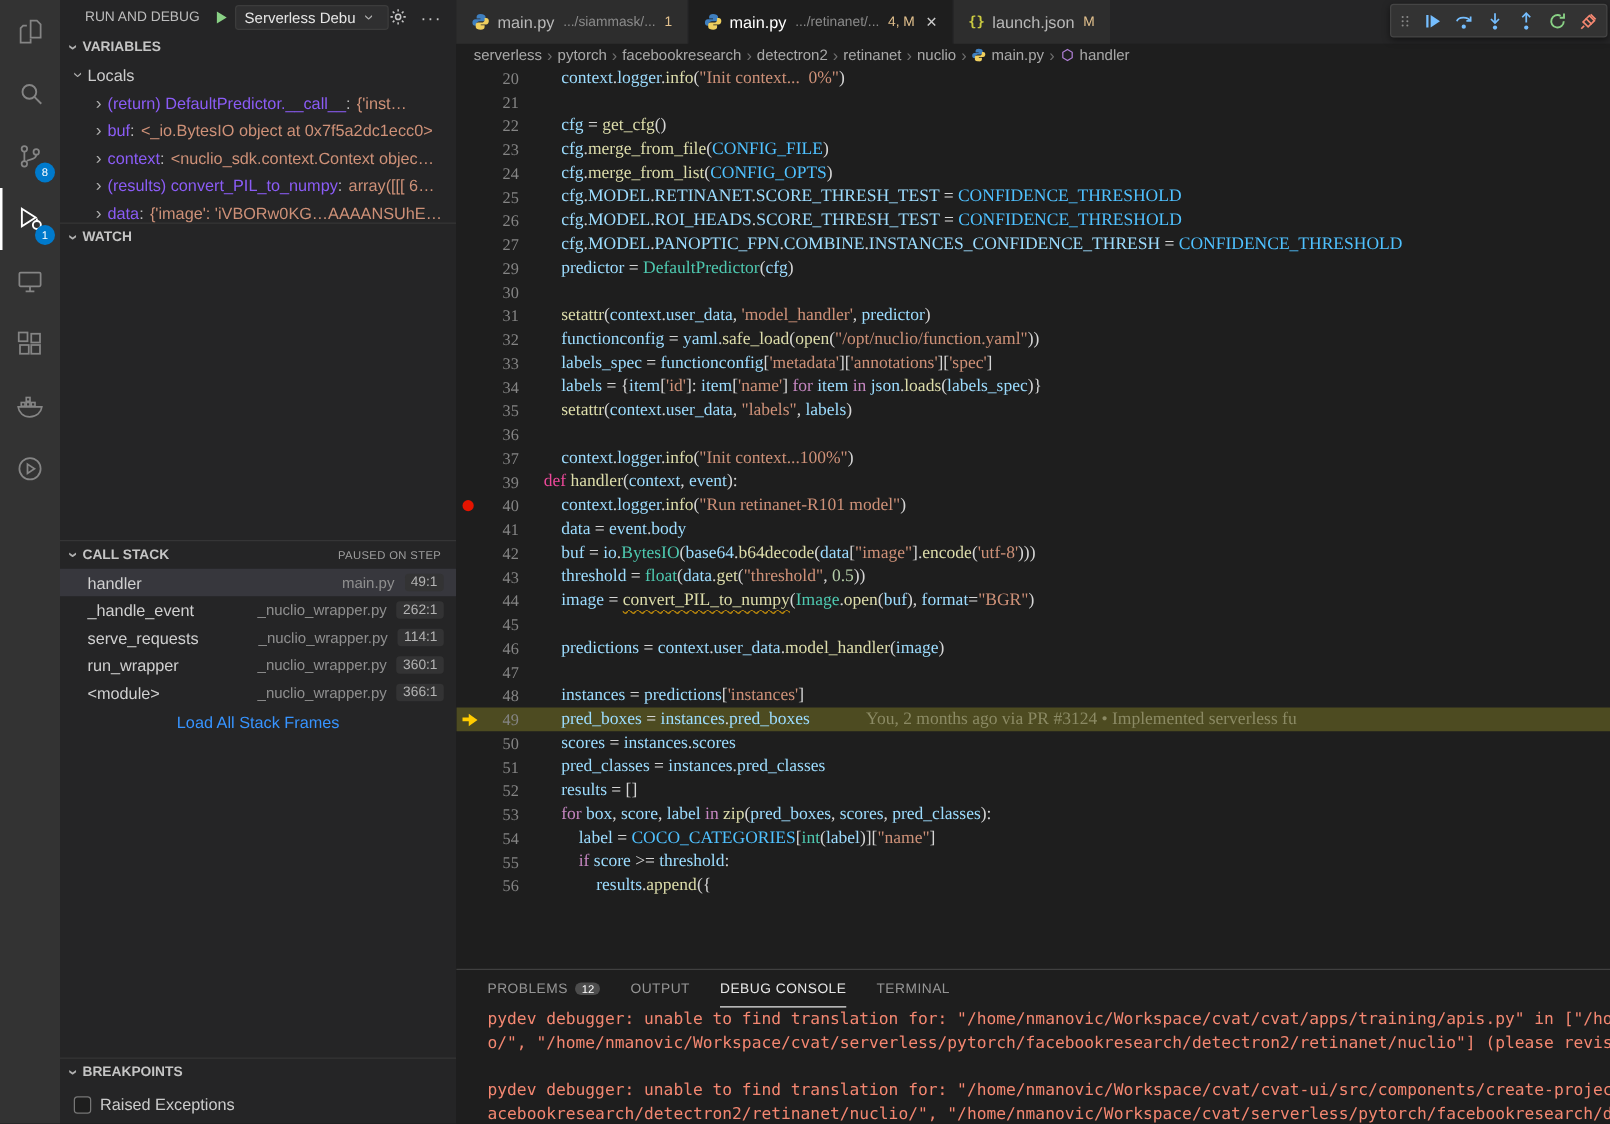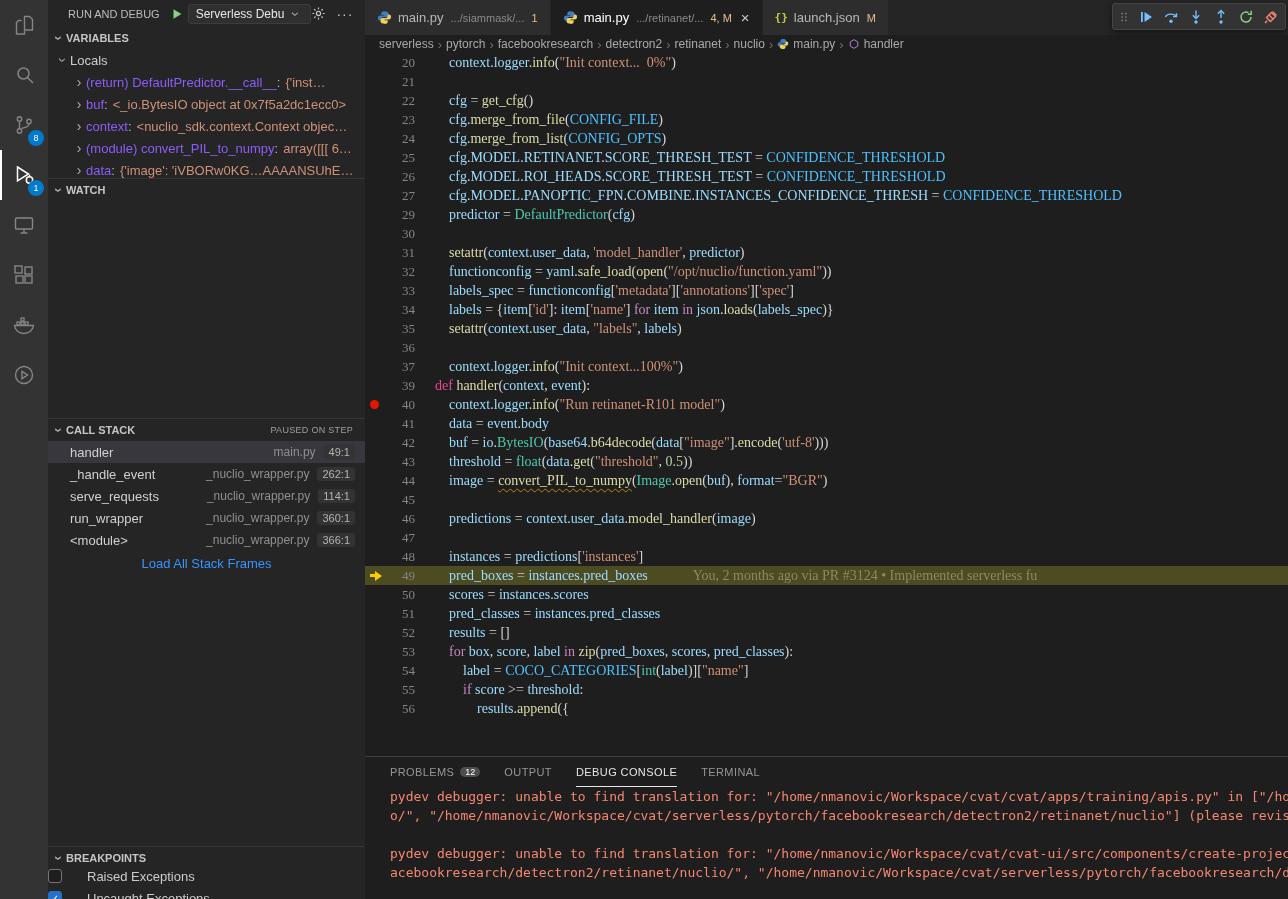--- a/index.html
+++ b/index.html
@@ -22,34 +22,34 @@
   .play-icon{display:flex;cursor:pointer}
   .launch-select{display:flex;align-items:center;gap:5px;background:#2f2f30;border:1px solid #3c3c3c;border-radius:3px;height:20px;padding:0 7px;font-size:12px;color:#e6e6e6;cursor:pointer;white-space:nowrap}
   .sb-gear{margin-left:auto;cursor:pointer;display:flex}
   .sb-more{margin-left:10px;color:#c5c5c5;font-size:14px;letter-spacing:1px;cursor:pointer}
   .chev{display:inline-block;width:14px;text-align:center;color:#b0b0b0;font-size:14px;line-height:1}
   .chev.down{transform:rotate(90deg)}
   .sec{position:absolute;left:0;right:0;overflow:hidden}
   .sec-header{height:22px;display:flex;align-items:center;font-size:11px;font-weight:700;color:#c5c5c5;padding-left:4px;cursor:pointer}
   .sec-variables{top:27px;height:151px}
   .sec-watch{top:178px;height:240px;border-top:1px solid rgba(128,128,128,0.18)}
-  .sec-callstack{top:418px;height:428px;border-top:1px solid rgba(128,128,128,0.18)}
+  .sec-callstack{top:432px;height:428px;border-top:1px solid rgba(128,128,128,0.18)}
   .sec-breakpoints{top:846px;height:53px;border-top:1px solid rgba(128,128,128,0.18)}
   .cs-status{margin-left:auto;padding-right:12px;font-weight:400;font-size:9px;color:#9f9f9f;letter-spacing:0.3px}
   .scope-row{height:22px;display:flex;align-items:center;padding-left:8px;font-size:13px;color:#cccccc;cursor:pointer}
   .var-row{height:22px;display:flex;align-items:center;padding-left:24px;font-size:13px;white-space:nowrap;cursor:pointer}
   .var-name{color:#8b5cf6}
   .var-sep{color:#bbbbbb}
   .var-value{color:#ce9178;margin-left:5px}
   .cs-row{height:22px;display:flex;align-items:center;padding:0 10px 0 22px;font-size:13px;color:#d0d0d0;cursor:pointer;white-space:nowrap}
   .cs-row.selected{background:#37373d}
   .cs-file{margin-left:auto;color:#8f8f8f;font-size:12px}
   .cs-pos{margin-left:8px;background:#333334;border-radius:3px;padding:1px 5px;font-size:11px;color:#b4b4b4}
   .cs-link{display:block;margin-top:5px;text-align:center;color:var(--link-blue,#3794ff);font-size:13px;cursor:pointer}
-  .bp-row{height:22px;display:flex;align-items:flex-start;gap:25px;padding-left:0;font-size:13px;color:#cccccc}
+  .bp-row{height:22px;display:flex;align-items:flex-end;gap:7px;padding-left:11px;font-size:13px;color:#cccccc}
   .bp-check{width:14px;height:14px;border:1px solid #767676;border-radius:3px;background:#1e1e1e;display:flex;align-items:center;justify-content:center;font-size:10px;color:transparent;cursor:pointer;flex:none}
   .bp-check.checked{background:var(--checkbox-blue,#2472c8);border-color:var(--checkbox-blue,#2472c8);color:#ffffff}
 
   
   .main{flex:1;min-width:0;display:flex;flex-direction:column;background:#1e1e1e}
   .tabbar{height:35px;flex:none;background:#252526;display:flex;position:relative}
   .tabs{display:flex;height:35px}
   .tab{display:flex;align-items:center;padding:0 12px;background:#2d2d2d;margin-right:1px;font-size:13px;color:#b8b8b8;cursor:pointer;white-space:nowrap}
   .tab.active{background:#1e1e1e;color:#ffffff}
   .tab-icon{display:flex;margin-right:6px}
@@ -76,21 +76,21 @@
   .dbg-arrow::before{content:"";position:absolute;left:0;top:3.5px;width:6px;height:3px;background:var(--debug-arrow-yellow,#ffcc00)}
   .dbg-arrow::after{content:"";position:absolute;left:5px;top:0;width:0;height:0;border-left:7px solid var(--debug-arrow-yellow,#ffcc00);border-top:5px solid transparent;border-bottom:5px solid transparent}
   .lnum{width:26px;flex:none;text-align:right;font-size:13px;color:#858585;cursor:pointer}
   .ltext{padding-left:20px;white-space:pre}
   .blame{color:#8b8a64;margin-left:45px}
   .tk-p{color:#d4d4d4}.tk-v{color:#9cdcfe}.tk-f{color:#dcdcaa}
   .tk-fw{color:#dcdcaa;text-decoration:underline wavy 1px #b8860b;text-underline-offset:3px}
   .tk-s{color:#ce9178}.tk-k{color:#ec4899}.tk-c{color:#c586c0}.tk-u{color:#4fc1ff}.tk-t{color:#4ec9b0}.tk-n{color:#b5cea8}
 
   
-  .panel{height:143px;flex:none;border-top:1px solid rgba(128,128,128,0.35);display:flex;flex-direction:column;background:#1e1e1e}
+  .panel{height:124px;flex:none;border-top:1px solid rgba(128,128,128,0.35);display:flex;flex-direction:column;background:#1e1e1e}
   .panel-tabs{height:30px;flex:none;display:flex;align-items:stretch;padding-left:25px;gap:24px;font-size:11px;color:#969696;letter-spacing:0.4px}
   .panel-tab{display:flex;align-items:center;gap:6px;cursor:pointer;border-bottom:1px solid transparent}
   .panel-tab.active{color:#e7e7e7;border-bottom-color:#e7e7e7}
   .ptab-badge{background:#4d4d4d;color:#ffffff;border-radius:9px;padding:0 5px;font-size:9px;letter-spacing:0}
   .console{flex:1;min-height:0;overflow:hidden;padding-left:25px;font-family:"DejaVu Sans Mono",monospace;font-size:13px;line-height:19px;color:var(--error-red,#f48771)}
   .console-line{height:19px;white-space:pre}
 </style>
 </head>
 <body>
 
@@ -220,21 +220,21 @@
             <span class="var-value">&lt;_io.BytesIO object at 0x7f5a2dc1ecc0&gt;</span>
           </div>
           <div class="var-row">
             <span class="chev">›</span>
             <span class="var-name">context</span>
             <span class="var-sep">:</span>
             <span class="var-value">&lt;nuclio_sdk.context.Context objec…</span>
           </div>
           <div class="var-row">
             <span class="chev">›</span>
-            <span class="var-name">(module) convert_PIL_to_numpy</span>
+            <span class="var-name">(results) convert_PIL_to_numpy</span>
             <span class="var-sep">:</span>
             <span class="var-value">array([[[ 6…</span>
           </div>
           <div class="var-row">
             <span class="chev">›</span>
             <span class="var-name">data</span>
             <span class="var-sep">:</span>
             <span class="var-value">{'image': 'iVBORw0KG…AAAANSUhE…</span>
           </div>
         </div>

